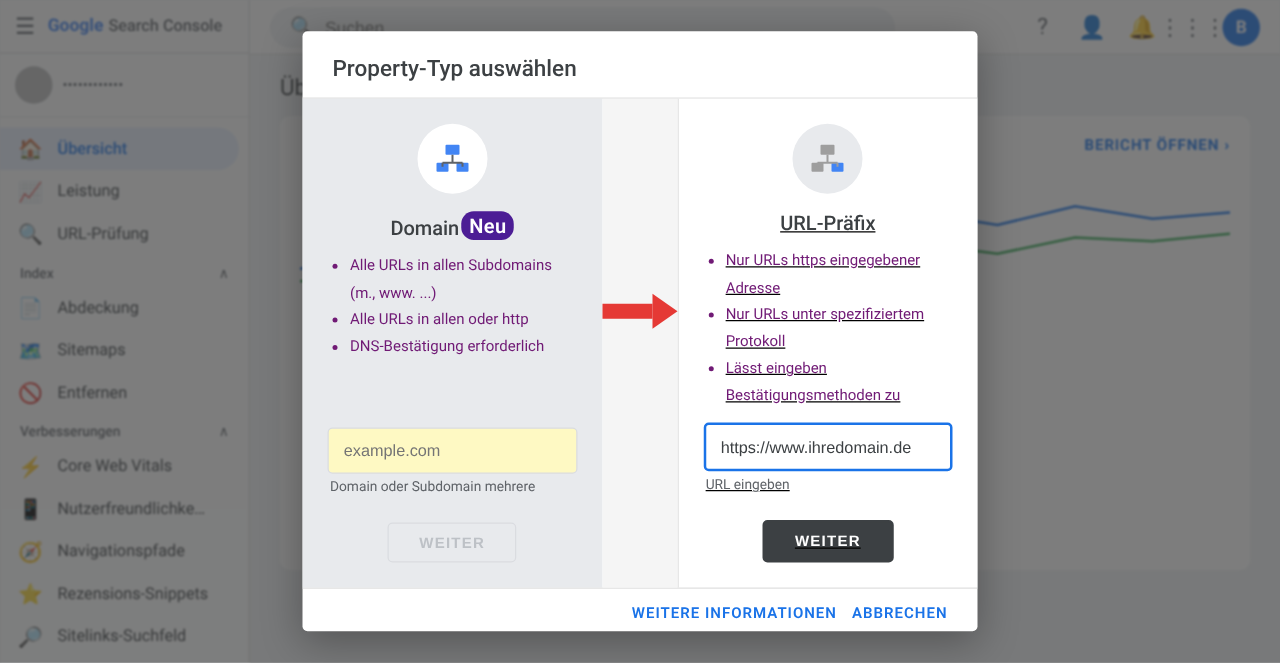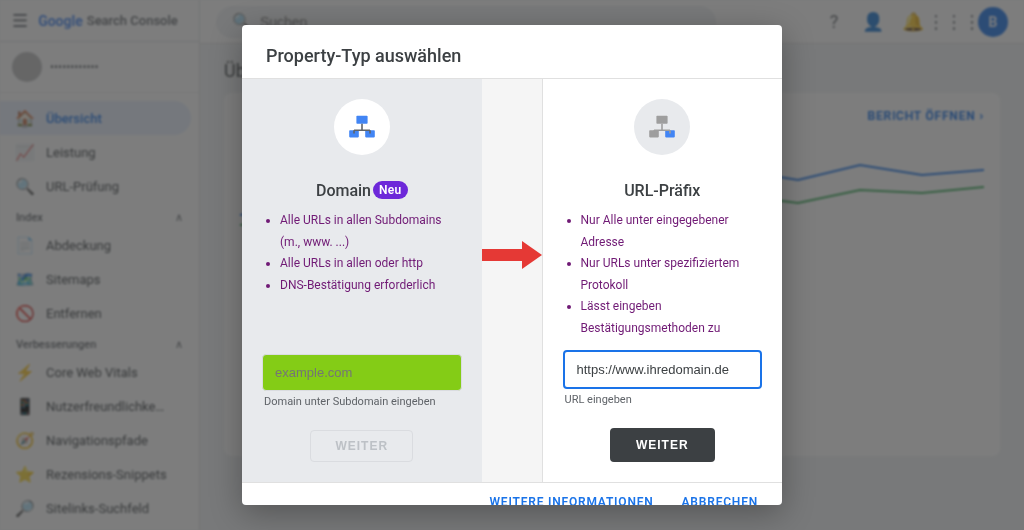--- a/index.html
+++ b/index.html
@@ -123,44 +123,45 @@
       flex-direction: column;
       align-items: center;
       gap: 10px;
     }
     .option-panel.domain-panel {
       background: #e8eaed;
     }
     .option-panel.url-panel {
       background: #fff;
       border-left: 1px solid #e0e0e0;
+      text-decoration: underline;
     }
     .option-icon {
       width: 56px; height: 56px; border-radius: 50%; background: #fff; display: flex; align-items: center; justify-content: center;
       margin-bottom: 4px;
     }
     .option-icon svg { width: 32px; height: 32px; }
     .option-title {
-      font-size: 16px; font-weight: 500; color: #3c4043; display: flex; align-items: flex-start; gap: 2px; margin-top: 12px;
+      font-size: 16px; font-weight: 500; color: #3c4043; display: flex; align-items: flex-end; gap: 2px;
     }
     .badge-neu {
-      background: #6d28d9; color: #fff; font-size: 12px; font-weight: 600;
+      background: #4c1d95; color: #fff; font-size: 16px; font-weight: 600;
       padding: 2px 6px; border-radius: 10px; letter-spacing: 0.3px;
     }
     .option-list {
       list-style: disc; padding-left: 18px; font-size: 12px; color: #701a75; line-height: 1.8;
       align-self: flex-start;
     }
     .option-input-wrap {
       width: 100%; margin-top: auto;
     }
     .option-input {
       width: 100%; border: 1px solid #dadce0; border-radius: 4px;
       padding: 10px 12px; font-size: 13px; color: #3c4043; outline: none;
-      background: #84cc16;
+      background: #fef9c3;
     }
     .option-input-label {
       font-size: 11px; color: #5f6368; padding: 4px 2px;
     }
     .url-input-wrap { position: relative; width: 100%; }
     .url-input {
       width: 100%; border: 2px solid #1a73e8; border-radius: 4px;
       padding: 10px 12px; font-size: 13px; color: #3c4043; outline: none;
     }
     .url-input-label { font-size: 11px; color: #5f6368; padding: 4px 2px; }
@@ -186,21 +187,21 @@
     .arrow-body { width: 40px; height: 12px; background: #e53935; }
     .arrow-head {
       width: 0; height: 0;
       border-top: 14px solid transparent;
       border-bottom: 14px solid transparent;
       border-left: 20px solid #e53935;
     }
 
     .dialog-footer {
       display: flex; justify-content: flex-end; align-items: center;
-      padding: 12px 24px; gap: 28px; border-top: 1px solid #e0e0e0;
+      padding: 12px 24px; gap: 12px; border-top: 1px solid #e0e0e0;
     }
     .footer-link {
       font-size: 12px; color: #1a73e8; font-weight: 600; letter-spacing: 0.8px; cursor: pointer;
       text-decoration: none;
     }
     .footer-cancel {
       font-size: 12px; color: #1a73e8; font-weight: 600; letter-spacing: 0.8px; cursor: pointer;
     }
 
     
@@ -343,21 +344,21 @@
           <span>Domain</span>
           <span class="badge-neu">Neu</span>
         </div>
         <ul class="option-list">
           <li>Alle URLs in allen Subdomains (m., www. ...)</li>
           <li>Alle URLs in allen oder http</li>
           <li>DNS-Bestätigung erforderlich</li>
         </ul>
         <div class="option-input-wrap">
           <input class="option-input" type="text" readonly="" placeholder="example.com" style="">
-          <div class="option-input-label">Domain unter Subdomain eingeben</div>
+          <div class="option-input-label">Domain oder Subdomain mehrere</div>
         </div>
         <button class="btn-weiter-disabled">WEITER</button>
       </div>
 
       <div style="display:flex;align-items:center;background:#f5f5f5;padding:0 0px;z-index:2;">
         <div class="arrow-wrap" style="padding: 0 0 50px 0;">
           <div class="red-arrow">
             <div class="arrow-body"></div>
             <div class="arrow-head"></div>
           </div>
@@ -374,21 +375,21 @@
             <line x1="20" y1="16" x2="20" y2="24" stroke="#9e9e9e" stroke-width="2"></line>
             <line x1="10" y1="24" x2="30" y2="24" stroke="#9e9e9e" stroke-width="2"></line>
             <line x1="10" y1="24" x2="10" y2="28" stroke="#9e9e9e" stroke-width="2"></line>
             <line x1="30" y1="24" x2="30" y2="28" stroke="#9e9e9e" stroke-width="2"></line>
           </svg>
         </div>
         <div class="option-title">
           <span>URL-Präfix</span>
         </div>
         <ul class="option-list">
-          <li>Nur Alle unter eingegebener Adresse</li>
+          <li>Nur URLs https eingegebener Adresse</li>
           <li>Nur URLs unter spezifiziertem Protokoll</li>
           <li>Lässt eingeben Bestätigungsmethoden zu</li>
         </ul>
         <div class="option-input-wrap">
           <div class="url-input-wrap">
             <input class="url-input" type="text" value="https://www.ihredomain.de" style="">
           </div>
           <div class="url-input-label">URL eingeben</div>
         </div>
         <button class="btn-weiter-active">WEITER</button>

